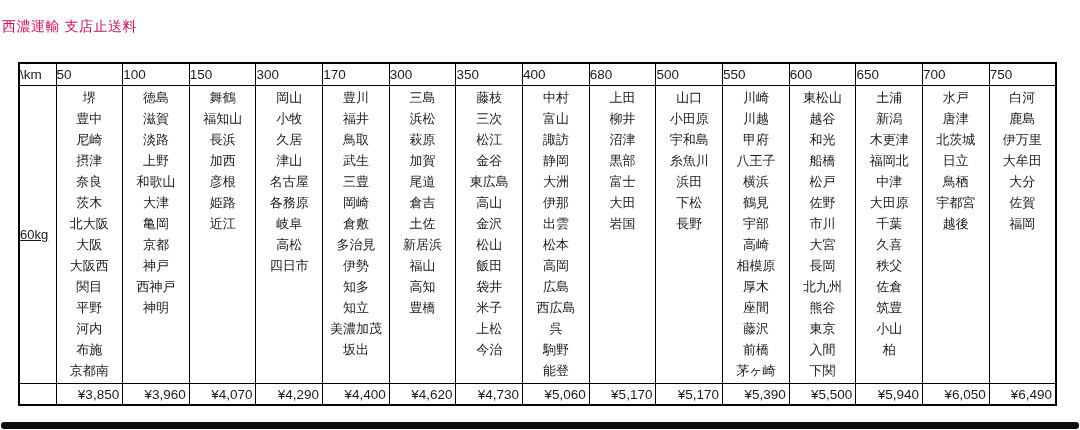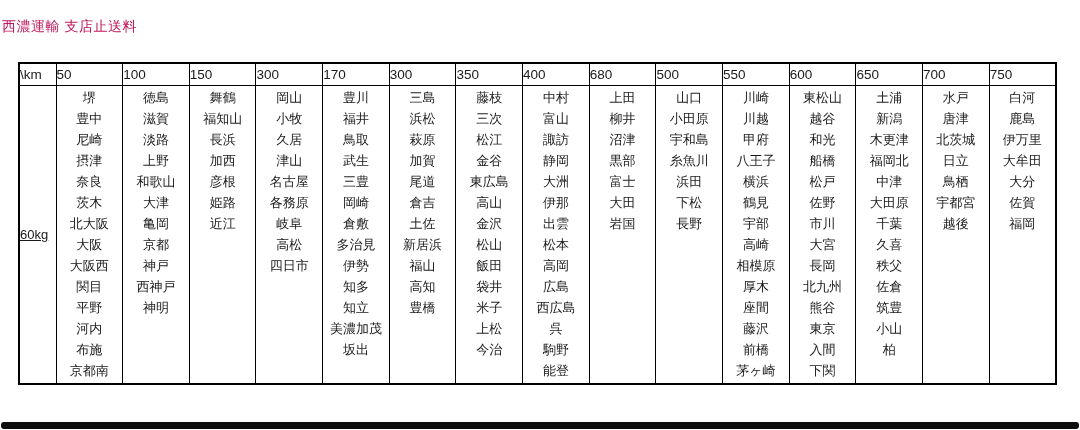--- a/index.html
+++ b/index.html
@@ -317,16 +317,34 @@
         <td class="cities-cell">
           <div class="city">白河</div>
           <div class="city">鹿島</div>
           <div class="city">伊万里</div>
           <div class="city">大牟田</div>
           <div class="city">大分</div>
           <div class="city">佐賀</div>
           <div class="city">福岡</div>
         </td>
       </tr>
+    <tr class="price-row">
+      <td class="weight-price-empty-cell"></td>
+    <td>¥3,850</td>
+        <td>¥3,960</td>
+        <td>¥4,070</td>
+        <td>¥4,290</td>
+        <td>¥4,400</td>
+        <td>¥4,620</td>
+        <td>¥4,730</td>
+        <td>¥5,060</td>
+        <td>¥5,170</td>
+        <td>¥5,170</td>
+        <td>¥5,390</td>
+        <td>¥5,500</td>
+        <td>¥5,940</td>
+        <td>¥6,050</td>
+        <td>¥6,490</td>
+      </tr>
   </tbody>
 </table>
 
 <div class="bottom-bar"></div>
 
 </body></html>

